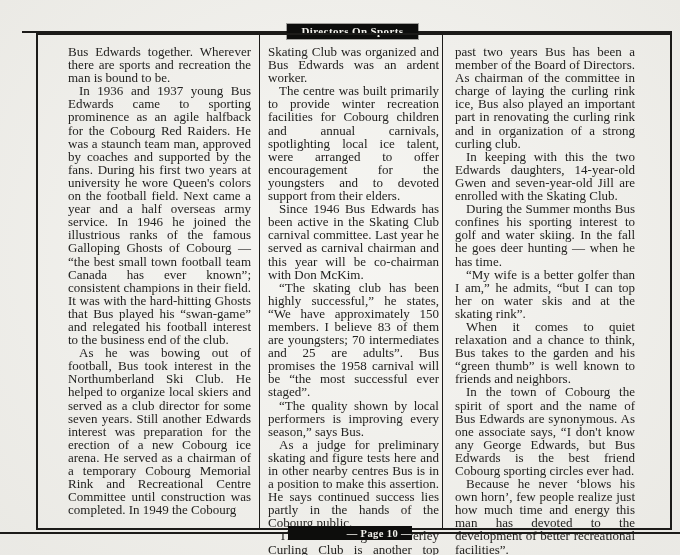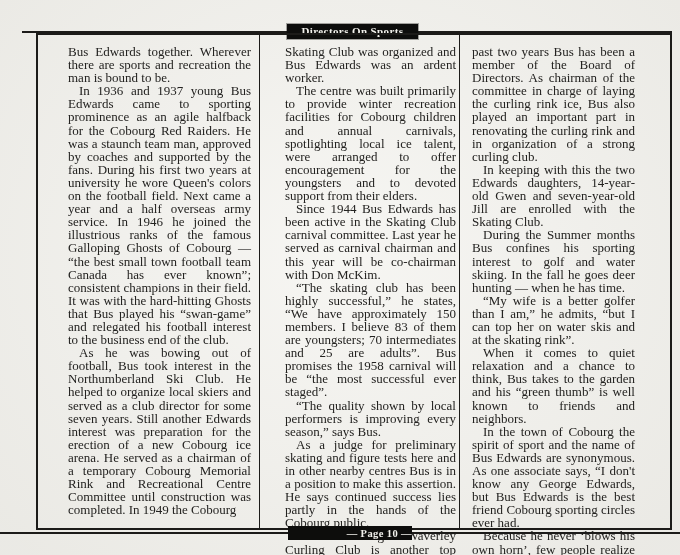--- a/index.html
+++ b/index.html
@@ -45,21 +45,21 @@
     display: flex;
     padding-top: 10px;
   }
   .column {
     color: var(--ink);
     font-size: 13px;
     line-height: 13.1px;
     text-align: justify;
   }
   .col-1 { width: 221px; padding-left: 30px; padding-right: 8px; }
-  .col-2 { width: 182px; padding-left: 8px;  padding-right: 3px; margin-left: 17px; }
+  .col-2 { width: 182px; padding-left: 8px;  padding-right: 3px; }
   .col-3 { flex: 1;      padding-left: 12px; padding-right: 35px; font-family: Liberation Serif, serif; }
   .divider {
     width: 1px;
     background: var(--rule);
     margin-top: -10px;
   }
   .column p { margin: 0; }
   .column p.indent { text-indent: 11px; }
   .footer-rule {
     position: absolute; left: 0px; top: 532px;
@@ -89,21 +89,21 @@
   <div class="content-box">
     <div class="column col-1">
         <p>Bus Edwards together. Wherever there are sports and recreation the man is bound to be.</p>
         <p class="indent">In 1936 and 1937 young Bus Edwards came to sporting prominence as an agile halfback for the Cobourg Red Raiders. He was a staunch team man, approved by coaches and supported by the fans. During his first two years at university he wore Queen's colors on the football field. Next came a year and a half overseas army service. In 1946 he joined the illustrious ranks of the famous Galloping Ghosts of Cobourg — “the best small town football team Canada has ever known”; consistent champions in their field. It was with the hard-hitting Ghosts that Bus played his “swan-game” and relegated his football interest to the business end of the club.</p>
         <p class="indent">As he was bowing out of football, Bus took interest in the Northumberland Ski Club. He helped to organize local skiers and served as a club director for some seven years. Still another Edwards interest was preparation for the erection of a new Cobourg ice arena. He served as a chairman of a temporary Cobourg Memorial Rink and Recreational Centre Committee until construction was completed. In 1949 the Cobourg</p>
       </div>
     <div class="divider"></div>
     <div class="column col-2">
         <p>Skating Club was organized and Bus Edwards was an ardent worker.</p>
         <p class="indent">The centre was built primarily to provide winter recreation facilities for Cobourg children and annual carnivals, spotlighting local ice talent, were arranged to offer encouragement for the youngsters and to devoted support from their elders.</p>
-        <p class="indent">Since 1944 Bus Edwards has been active in the Skating Club carnival committee. Last year he served as carnival chairman and this year will be co-chairman with Don McKim.</p>
+        <p class="indent">Since 1946 Bus Edwards has been active in the Skating Club carnival committee. Last year he served as carnival chairman and this year will be co-chairman with Don McKim.</p>
         <p class="indent">“The skating club has been highly successful,” he states, “We have approximately 150 members. I believe 83 of them are youngsters; 70 intermediates and 25 are adults”. Bus promises the 1958 carnival will be “the most successful ever staged”.</p>
         <p class="indent">“The quality shown by local performers is improving every season,” says Bus.</p>
         <p class="indent">As a judge for preliminary skating and figure tests here and in other nearby centres Bus is in a position to make this assertion. He says continued success lies partly in the hands of the Cobourg public.</p>
         <p class="indent">The Cobourg Waverley Curling Club is another top interest on the Edwards list. Both Bus and his wife, Muriel, are curlers and during the</p>
       </div>
     <div class="divider"></div>
     <div class="column col-3">
         <p>past two years Bus has been a member of the Board of Directors. As chairman of the committee in charge of laying the curling rink ice, Bus also played an important part in renovating the curling rink and in organization of a strong curling club.</p>
         <p class="indent">In keeping with this the two Edwards daughters, 14-year-old Gwen and seven-year-old Jill are enrolled with the Skating Club.</p>
         <p class="indent">During the Summer months Bus confines his sporting interest to golf and water skiing. In the fall he goes deer hunting — when he has time.</p>

